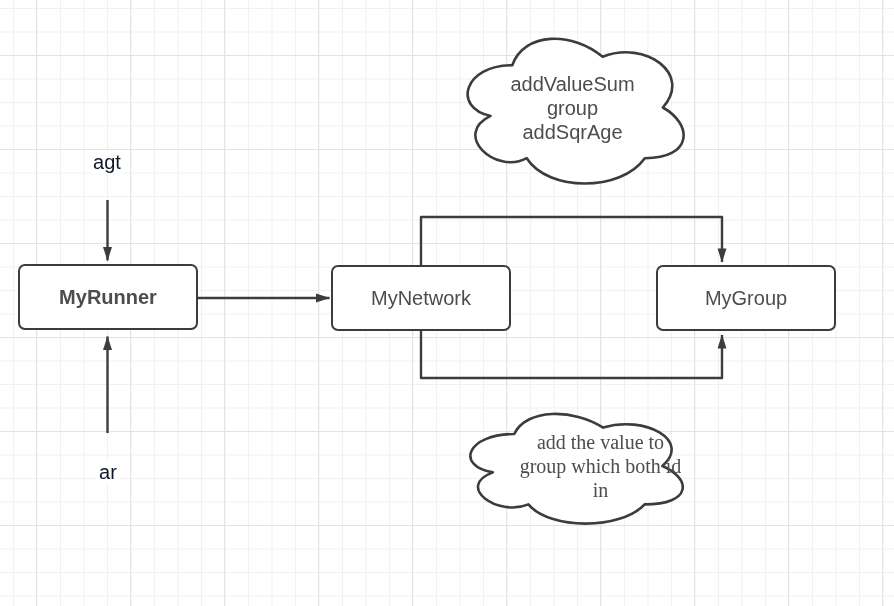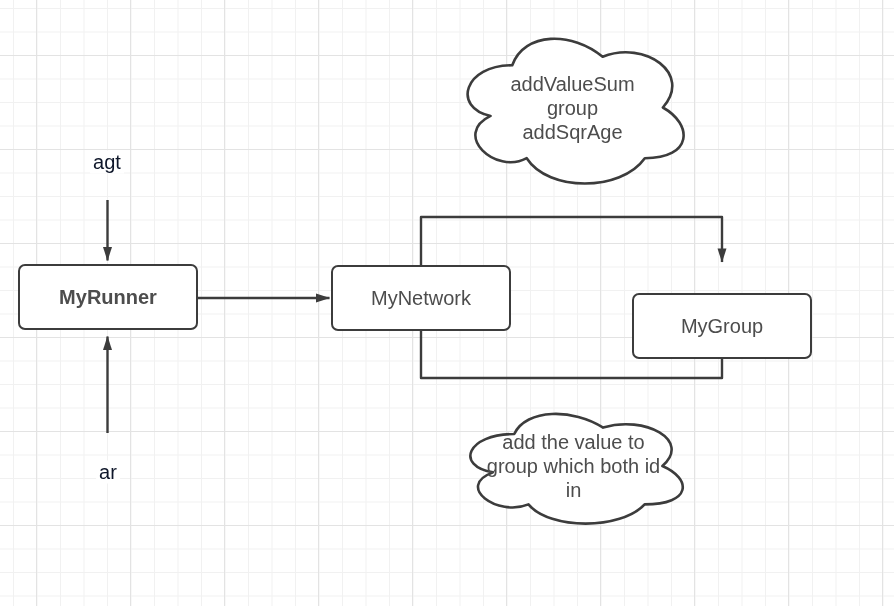--- a/index.html
+++ b/index.html
@@ -53,35 +53,35 @@
     align-items: center;
     justify-content: center;
   }
   .node-label {
     font-size: 20px;
     color: #4d4d4d;
     white-space: nowrap;
   }
   .node-runner  { left: 18px;  top: 264px; font-weight: bold; }
   .node-network { left: 331px; top: 265px; }
-  .node-group   { left: 632px; top: 265px; margin-top: 28px; }
+  .node-group   { left: 656px; top: 265px; }
   .cloud-text {
     position: absolute;
     display: flex;
     align-items: center;
     justify-content: center;
     text-align: center;
     font-size: 20px;
     line-height: 24px;
     color: #4d4d4d;
     white-space: pre-line;
     pointer-events: none;
   }
   .cloud-text-methods { left: 452px; top: 23px;  width: 241px; height: 169px; }
-  .cloud-text-note    { left: 455px; top: 402px; width: 237px; height: 128px; }
+  .cloud-text-note    { left: 482px; top: 402px; width: 237px; height: 128px; font-family: Liberation Serif, serif; }
   .edge-label {
     position: absolute;
     transform: translate(-50%, -50%);
     font-size: 20px;
     color: #0f172a;
     background: #ffffff;
     padding: 0 3px;
     white-space: nowrap;
   }
   .edge-label-agt { left: 107px; top: 162px; }

